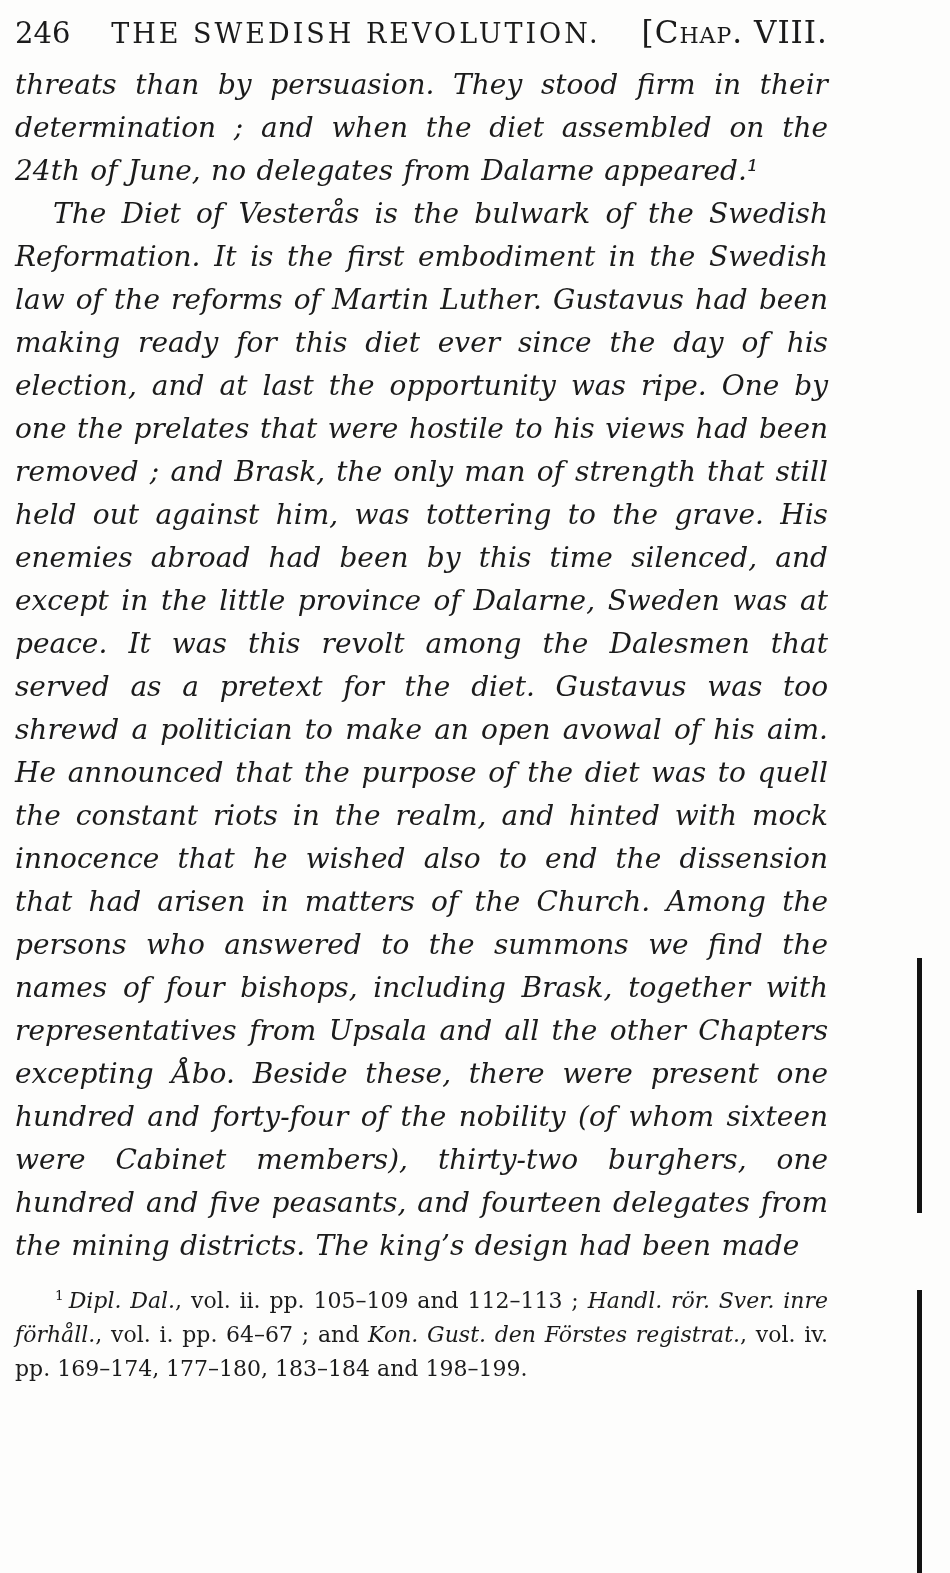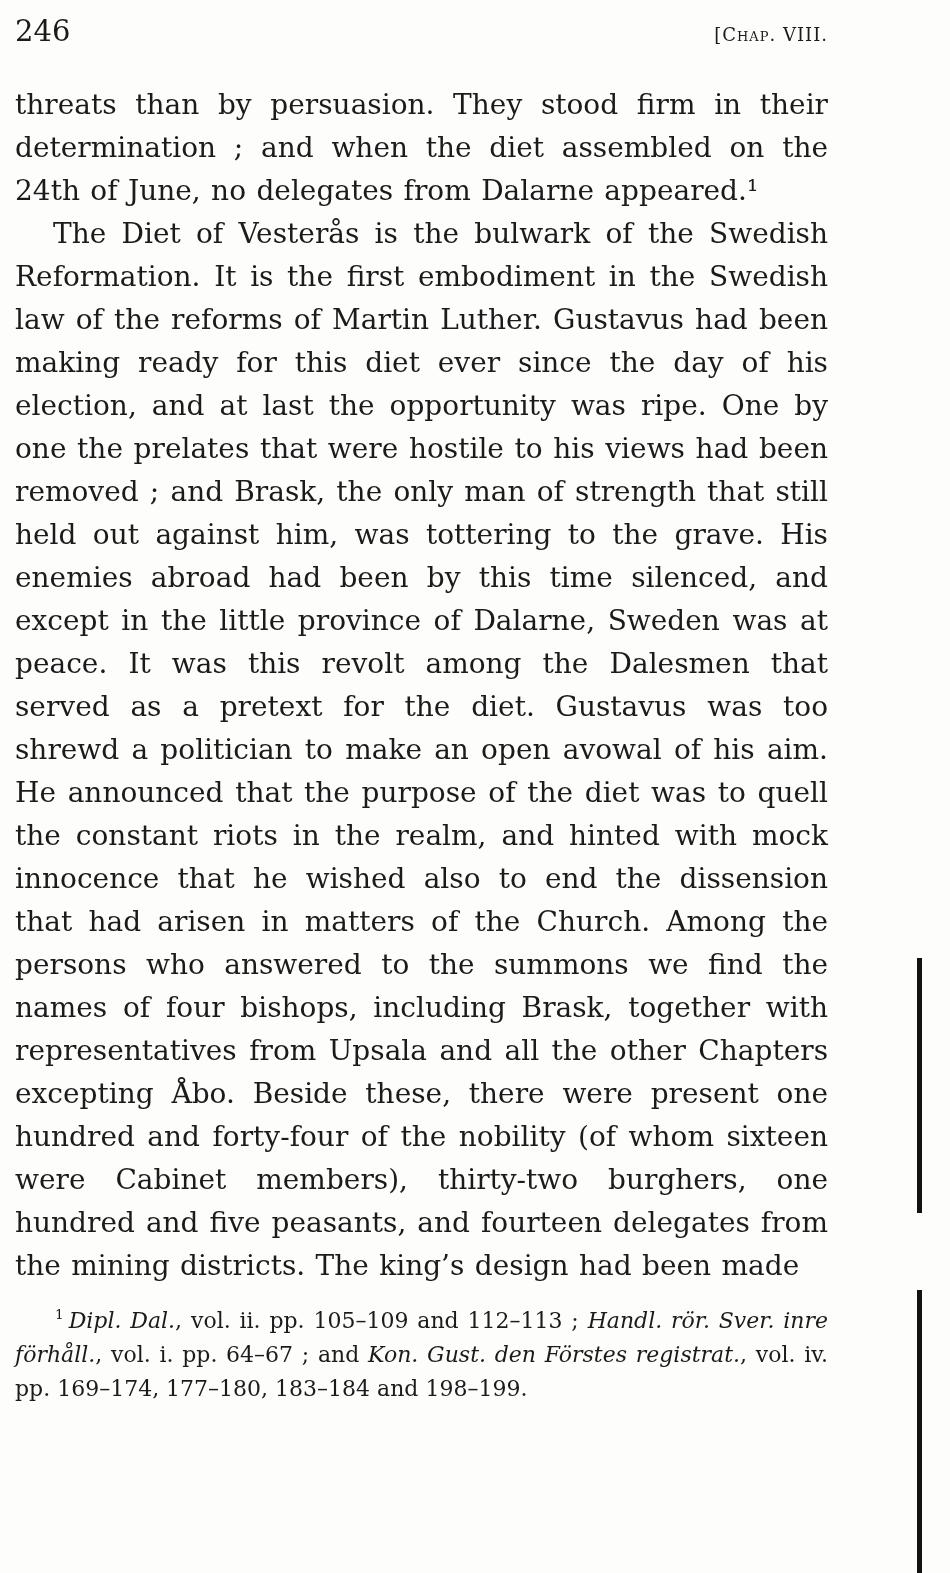--- a/index.html
+++ b/index.html
@@ -31,30 +31,31 @@
     line-height: 1.2;
   }
   .page-number {
     font-size: 29px;
   }
   .running-title {
     font-size: 27px;
     letter-spacing: 3px;
   }
   .chapter-label {
-    font-size: 18px;
+    font-size: 31px;
     font-variant: small-caps;
     letter-spacing: 1px;
   }
   .text-block {
-    margin-top: 34px;
+    margin-top: 12px;
     font-size: 28px;
     line-height: 43px;
     text-align: justify;
     word-spacing: 1.5px;
+    font-style: italic;
   }
   .para { text-indent: 0; }
   .para.indent { text-indent: 38px; }
   .footnote {
     margin-top: 17px;
     font-size: 22px;
     line-height: 34px;
     text-align: justify;
   }
   .footnote p { text-indent: 40px; }
@@ -76,20 +77,21 @@
 </style>
 </head>
 <body>
 
 <div class="page">
 
   <div class="content">
 
     <header class="running-head">
       <span class="page-number">246</span>
+      <span class="running-title">THE SWEDISH REVOLUTION.</span>
       <span class="chapter-label">[Chap. VIII.</span>
     </header>
 
     <main class="text-block">
       <div>
           <p class="para">threats than by persuasion. They stood firm in their determination ; and when the diet assembled on the 24th of June, no delegates from Dalarne appeared.¹</p>
           <p class="para indent">The Diet of Vesterås is the bulwark of the Swedish Reformation. It is the first embodiment in the Swedish law of the reforms of Martin Luther. Gustavus had been making ready for this diet ever since the day of his election, and at last the opportunity was ripe. One by one the prelates that were hostile to his views had been removed ; and Brask, the only man of strength that still held out against him, was tottering to the grave. His enemies abroad had been by this time silenced, and except in the little province of Dalarne, Sweden was at peace. It was this revolt among the Dalesmen that served as a pretext for the diet. Gustavus was too shrewd a politician to make an open avowal of his aim. He announced that the purpose of the diet was to quell the constant riots in the realm, and hinted with mock innocence that he wished also to end the dissension that had arisen in matters of the Church. Among the persons who answered to the summons we find the names of four bishops, including Brask, together with representatives from Upsala and all the other Chapters excepting Åbo. Beside these, there were present one hundred and forty-four of the nobility (of whom sixteen were Cabinet members), thirty-two burghers, one hundred and five peasants, and fourteen delegates from the mining districts. The king’s design had been made</p>
         </div>
     </main>
 

